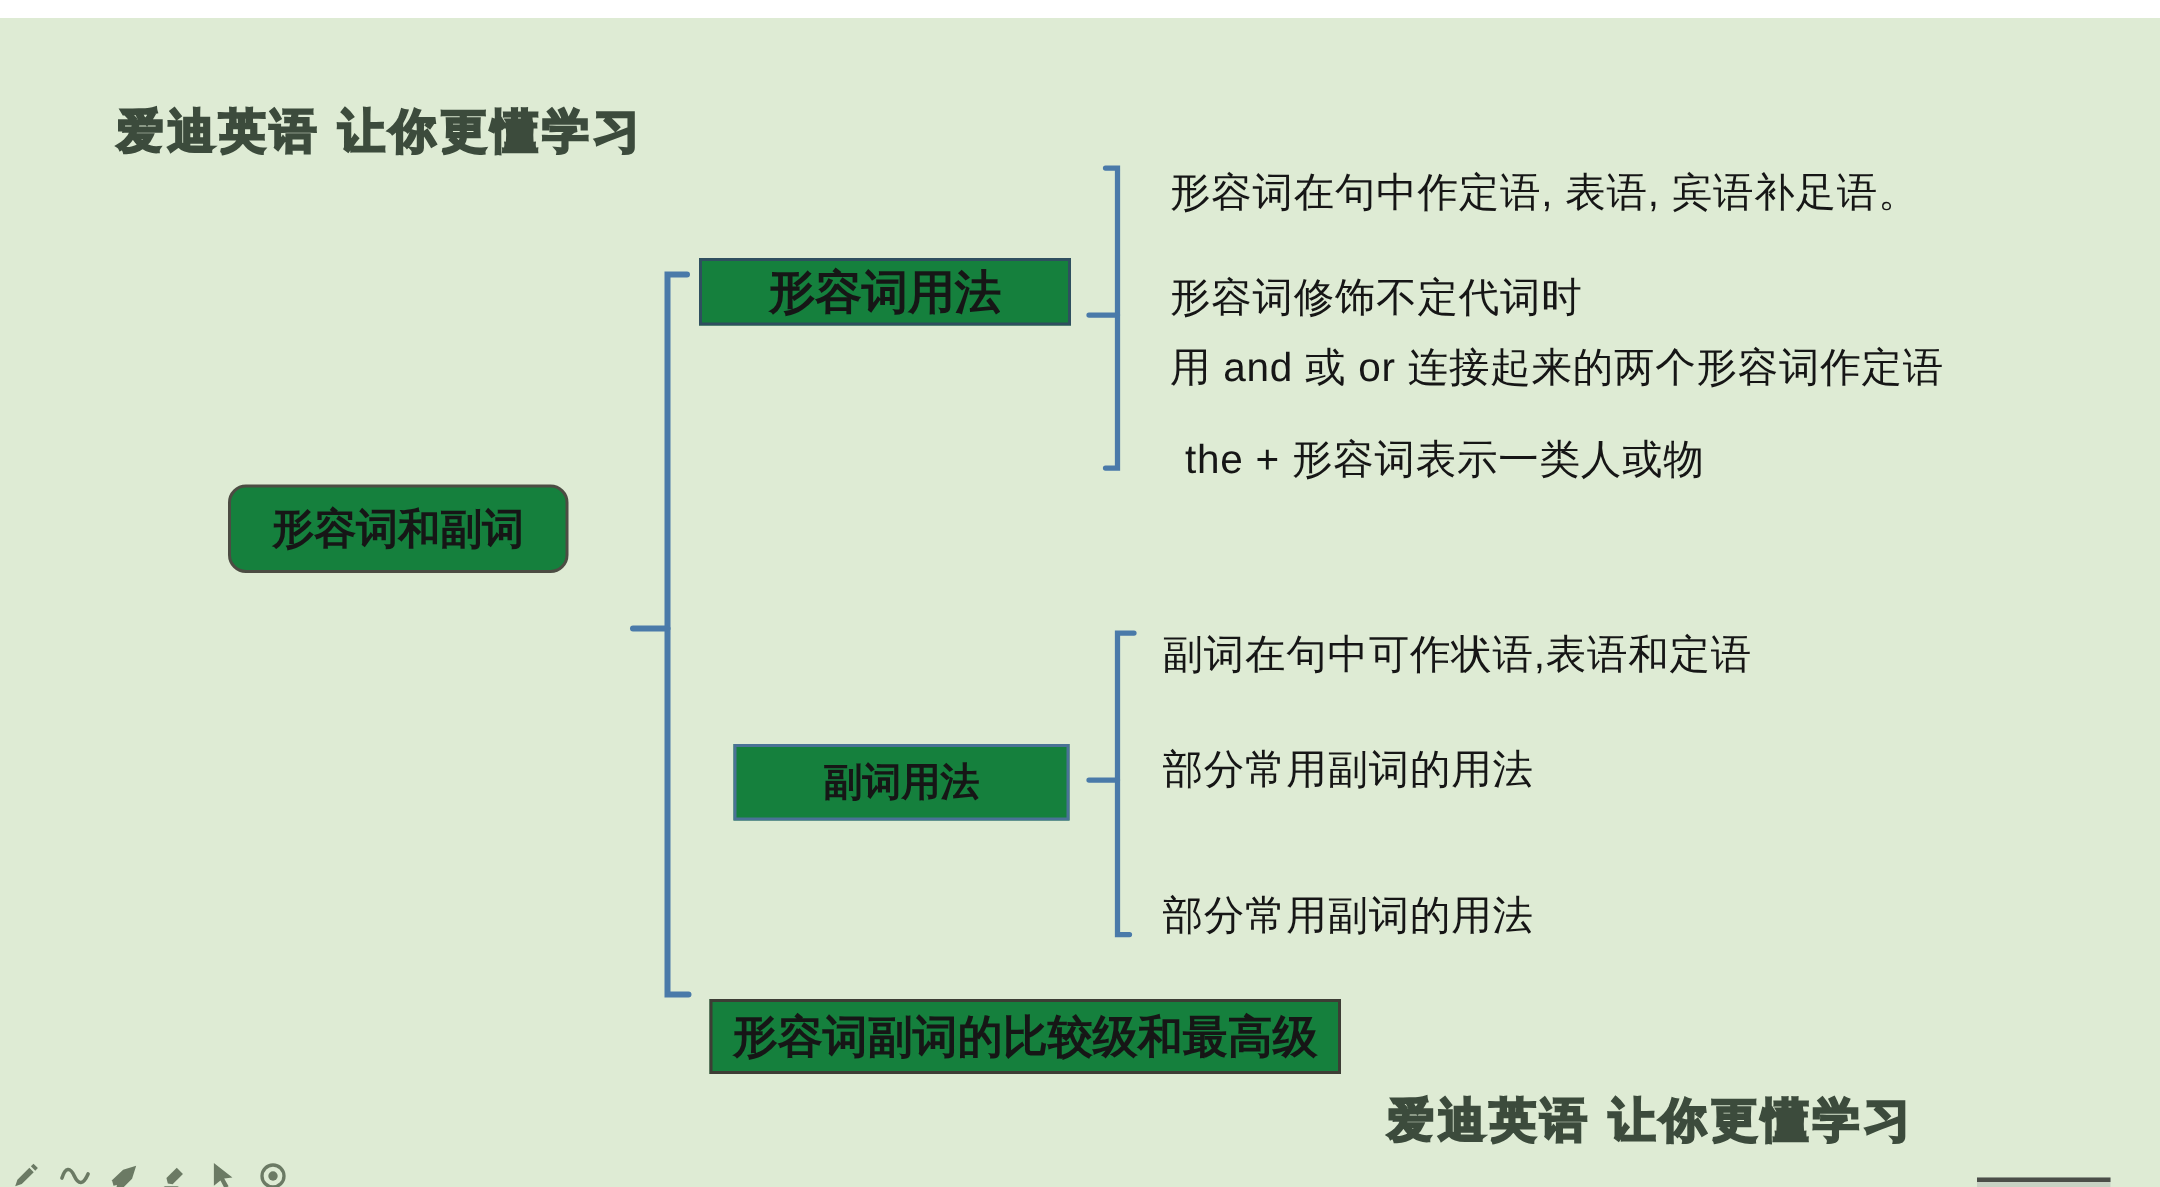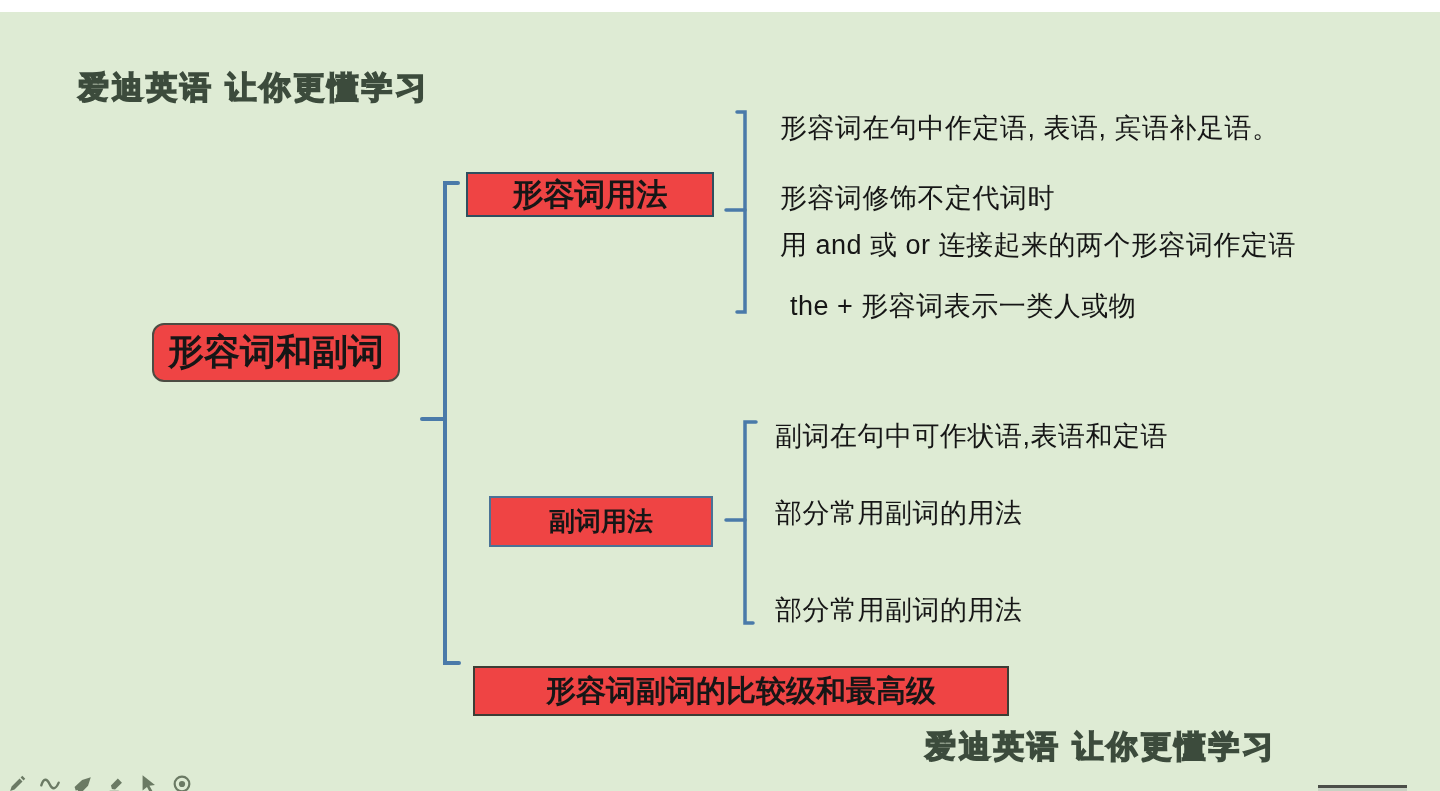--- a/index.html
+++ b/index.html
@@ -21,44 +21,44 @@
     letter-spacing:3px;
     color:transparent;
     -webkit-text-stroke:1.6px #3c4b3c;
     white-space:nowrap;
   }
   .wm-top{left:78px;top:55px;}
   .wm-bottom{left:925px;top:714px;}
 
   .node{
     position:absolute;
-    background:#ef4444;
+    background:#15803d;
     display:flex;align-items:center;justify-content:center;
     white-space:nowrap;
     box-sizing:border-box;
     font-weight:600;
   }
   .node-root{
-    left:152px;top:311px;width:248px;height:59px;
+    left:152px;top:311px;width:227px;height:59px;
     border:2.5px solid #4c4c43;border-radius:12px;
-    font-size:36px;
+    font-size:28px;
   }
   .node-b1{
     left:466px;top:160px;width:248px;height:45px;
     border:2px solid #2f4f5f;
     font-size:31px;
   }
   .node-b2{
     left:489px;top:484px;width:224px;height:51px;
     border:2.5px solid #4a7296;
     font-size:26px;
     text-align:center;
   }
   .node-b3{
-    left:473px;top:654px;width:536px;height:50px;
+    left:473px;top:654px;width:421px;height:50px;
     border:2px solid #3d3d35;
     font-size:30px;
   }
 
   .leaf{
     position:absolute;
     font-size:27px;
     letter-spacing:0.5px;
     white-space:nowrap;
     transform:translateY(-50%);

